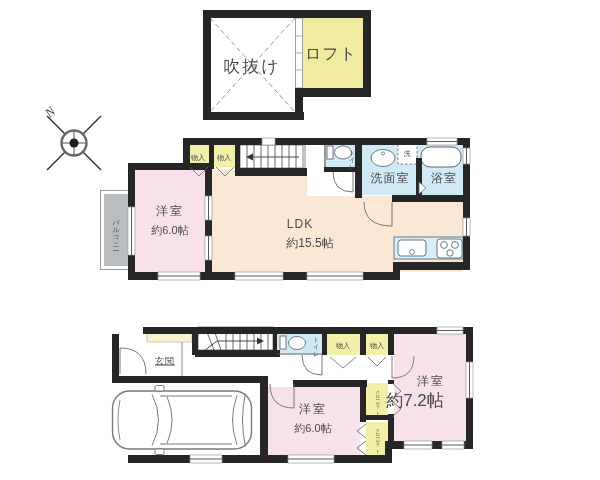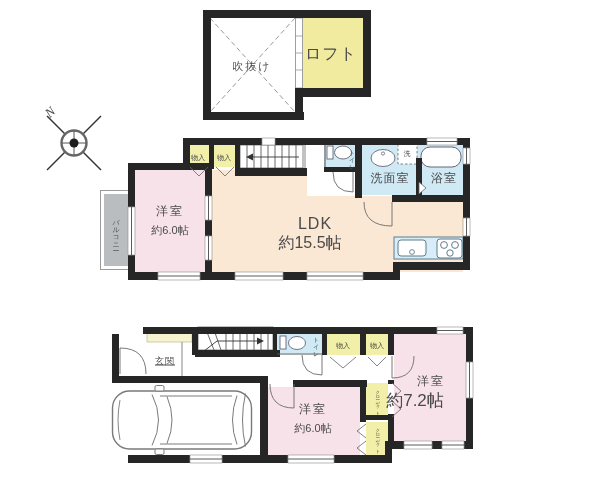--- a/index.html
+++ b/index.html
@@ -264,34 +264,34 @@
     </g>
     <polyline points="330,357 343,368 356,357" fill="none" stroke="#666" stroke-width="0.8"></polyline>
     <polyline points="368,357 377,366 386,357" fill="none" stroke="#666" stroke-width="0.8"></polyline>
     <polyline points="392,383 401,391 392,399" fill="none" stroke="#666" stroke-width="0.8"></polyline>
     <polyline points="392,401 401,409 392,417" fill="none" stroke="#666" stroke-width="0.8"></polyline>
     <polyline points="366,424 357,431 366,438" fill="none" stroke="#666" stroke-width="0.8"></polyline>
     <polyline points="366,441 357,448 366,455" fill="none" stroke="#666" stroke-width="0.8"></polyline>
   </g>
 </svg>
 
-  <div class="lbl" style="left:252px;top:66px;font-size:11px;letter-spacing:2px;">吹抜け</div>
+  <div class="lbl" style="left:252px;top:66px;font-size:17px;letter-spacing:2px;">吹抜け</div>
   <div class="lbl" style="left:331px;top:54px;font-size:16px;letter-spacing:1px;">ロフト</div>
   <div class="lbl" style="left:50px;top:112px;font-size:13px;font-style:italic;font-family:'Liberation Serif',serif;transform:translate(-50%,-50%) rotate(-42deg);">N</div>
 
   <div class="lbl" style="left:198px;top:157px;font-size:7px;">物入</div>
   <div class="lbl" style="left:224px;top:157px;font-size:7px;">物入</div>
   <div class="lbl vert" style="left:352px;top:156px;font-size:6px;">トイレ</div>
   <div class="lbl" style="left:390px;top:178px;font-size:12px;letter-spacing:1px;">洗面室</div>
   <div class="lbl" style="left:407px;top:153px;font-size:7px;">洗</div>
   <div class="lbl" style="left:444px;top:178px;font-size:12px;letter-spacing:1px;">浴室</div>
   <div class="lbl" style="left:170px;top:211px;font-size:12px;letter-spacing:2px;">洋室</div>
   <div class="lbl" style="left:170px;top:230px;font-size:11px;">約6.0帖</div>
-  <div class="lbl" style="left:315px;top:224px;font-size:16px;letter-spacing:1px;">LDK</div>
-  <div class="lbl" style="left:310px;top:243px;font-size:16px;">約15.5帖</div>
+  <div class="lbl" style="left:300px;top:224px;font-size:12px;letter-spacing:1px;">LDK</div>
+  <div class="lbl" style="left:310px;top:243px;font-size:12px;">約15.5帖</div>
   <div class="lbl vert" style="left:116px;top:230px;font-size:7px;color:#4f4f4f;">バルコニー</div>
 
   <div class="lbl" style="left:165px;top:361px;font-size:9px;letter-spacing:1px;text-decoration:underline;">玄関</div>
   <div class="lbl vert" style="left:316px;top:343px;font-size:6px;">トイレ</div>
   <div class="lbl" style="left:343px;top:345px;font-size:7px;">物入</div>
   <div class="lbl" style="left:377px;top:345px;font-size:7px;">物入</div>
   <div class="lbl" style="left:431px;top:381px;font-size:12px;letter-spacing:2px;">洋室</div>
   <div class="lbl" style="left:415px;top:400px;font-size:17px;">約7.2帖</div>
   <div class="lbl" style="left:313px;top:409px;font-size:12px;letter-spacing:2px;">洋室</div>
   <div class="lbl" style="left:313px;top:428px;font-size:11px;">約6.0帖</div>

